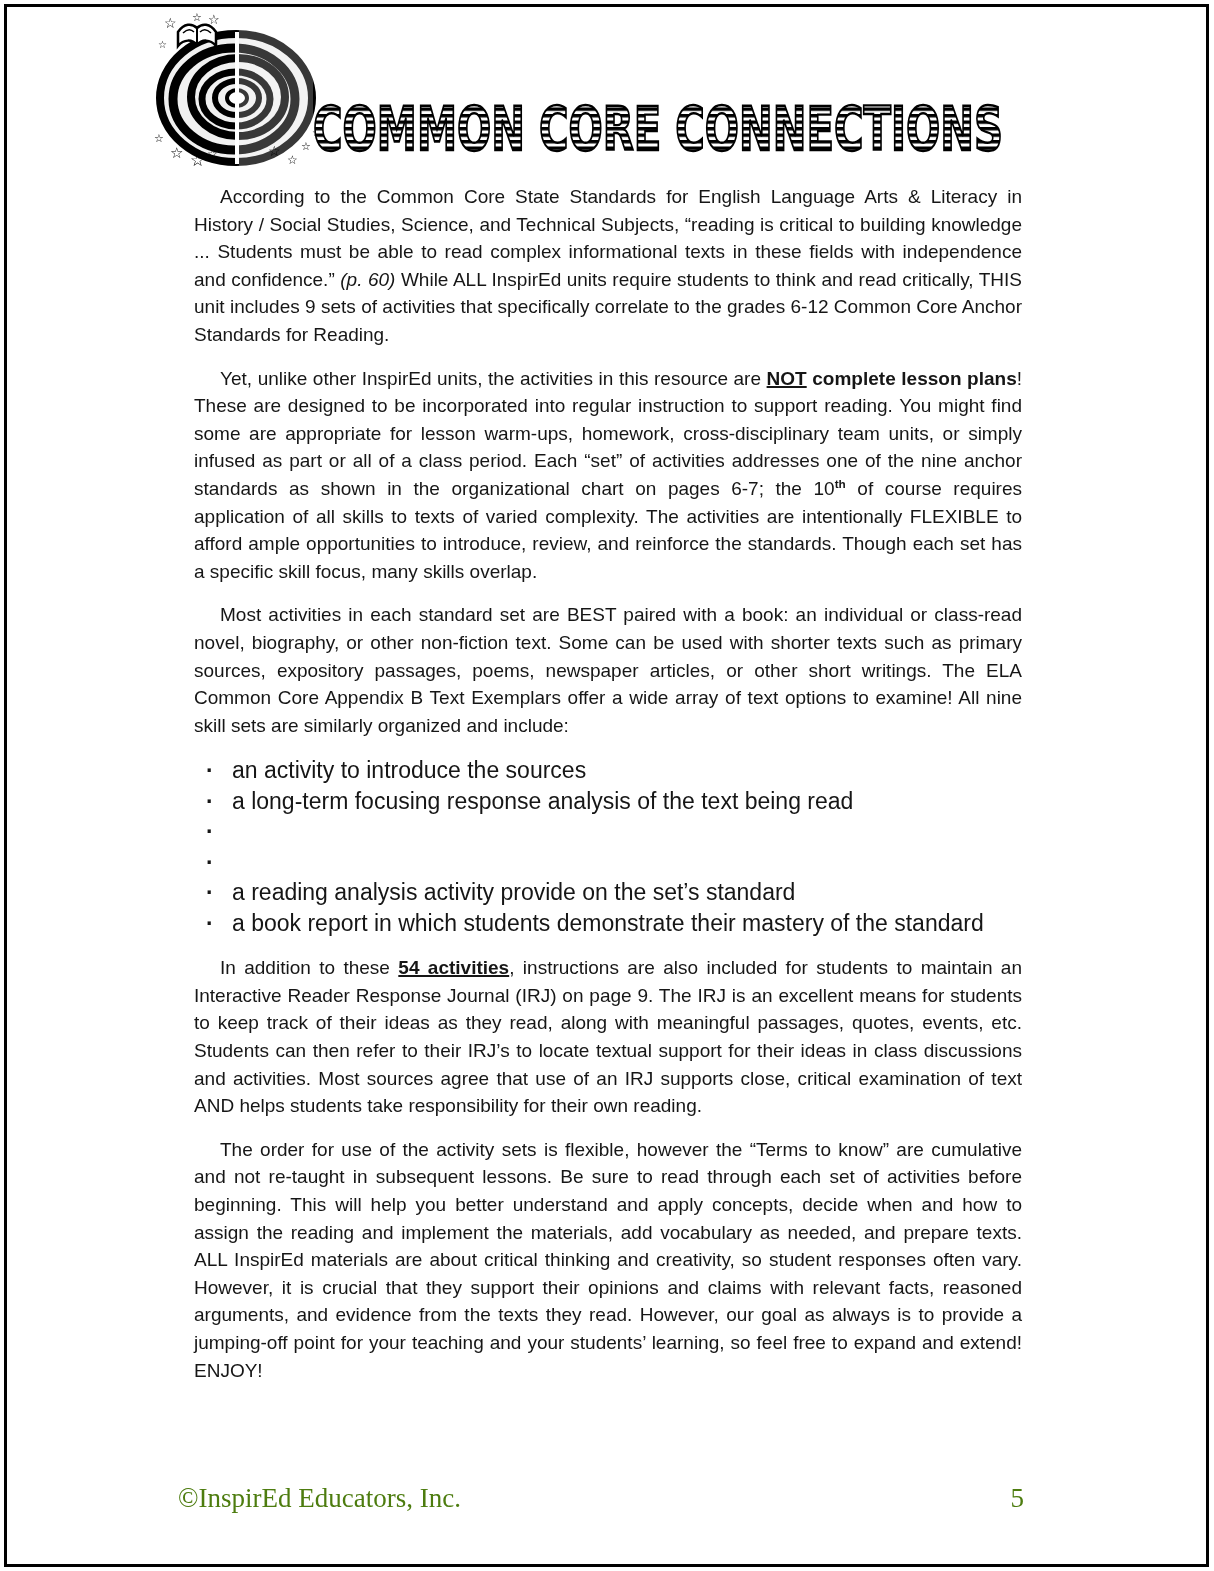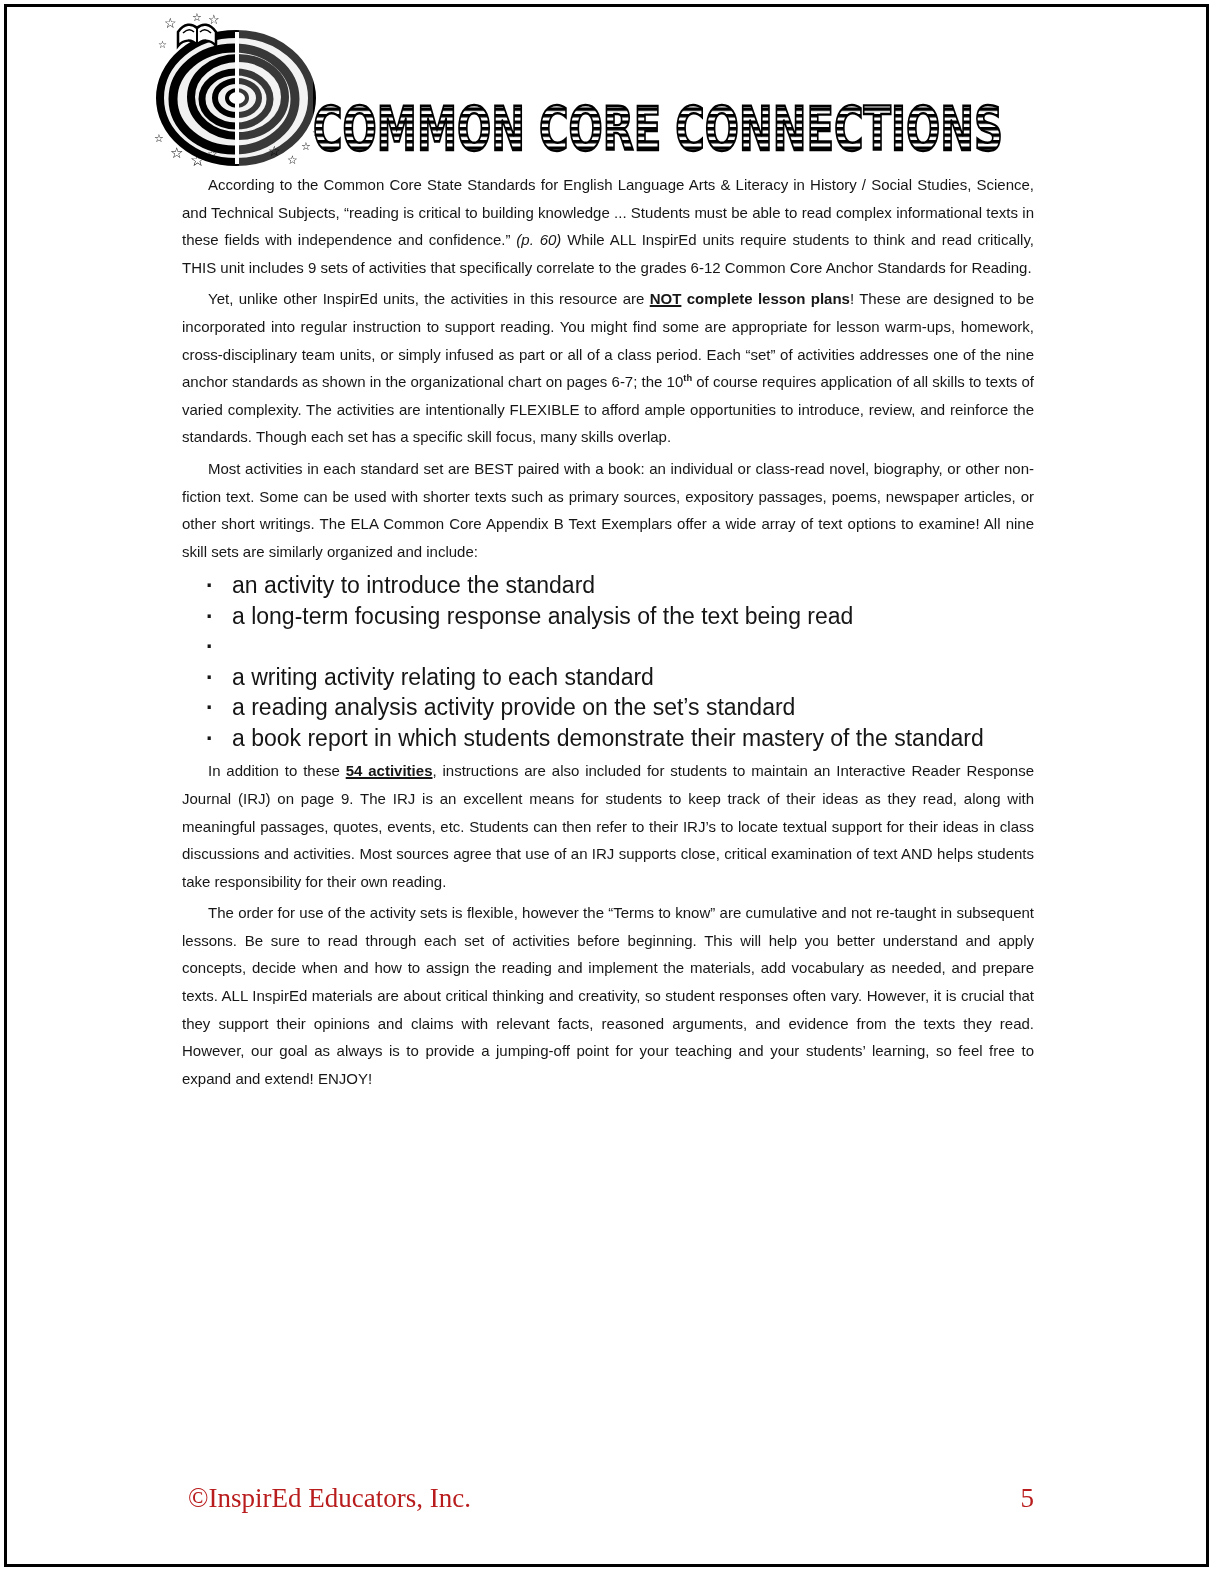--- a/index.html
+++ b/index.html
@@ -3,28 +3,28 @@
 <meta charset="utf-8">
 <style>
   html,body{margin:0;padding:0;background:#fff;}
   .page{position:relative;width:1214px;height:1571px;background:#fff;overflow:hidden;
         font-family:"Liberation Sans", sans-serif;color:#161616;}
   .frame{position:absolute;left:4px;top:4px;right:5px;bottom:4px;border:3px solid #000;pointer-events:none;}
   .header{position:absolute;left:150px;top:10px;width:910px;height:160px;}
   .logo{position:absolute;left:0;top:2px;}
   .title-svg{position:absolute;left:158px;top:78px;}
   .content{position:absolute;left:178px;top:167px;width:860px;}
-  p.para{margin:4px;text-align:justify;text-indent:26px;font-size:15px;line-height:27.6px;}
+  p.para{margin:16px;text-align:justify;text-indent:26px;font-size:19px;line-height:27.6px;}
   p.para sup{font-size:0.62em;line-height:0;font-weight:bold;}
   ul.bullets{list-style:none;margin:5px 0 3px 0;padding:0 0 0 28px;}
   ul.bullets li{display:flex;align-items:baseline;font-size:23px;line-height:30.5px;}
   ul.bullets .dot{flex:0 0 26px;font-weight:700;}
-  .footer{position:absolute;left:188px;top:1483px;width:860px;display:flex;
+  .footer{position:absolute;left:178px;top:1483px;width:860px;display:flex;
           justify-content:space-between;align-items:baseline;
-          font-family:"Liberation Serif", serif;font-size:27px;color:#b91c1c;}
+          font-family:"Liberation Serif", serif;font-size:27px;color:#4d7c0f;}
   .page-num{margin-right:14px;}
 </style>
 </head>
 <body>
 
 <div class="page">
   <div class="frame"></div>
 
   <div class="header">
     <svg class="logo" width="180" height="158" viewBox="0 0 180 158">
@@ -71,32 +71,31 @@
   </div>
 
   <main class="content">
     <p class="para"><span>According to the Common Core State Standards for English Language Arts &amp; Literacy in History / Social Studies, Science, and Technical Subjects, “reading is critical to building knowledge ... Students must be able to read complex informational texts in these fields with independence and confidence.” </span><span style="font-style: italic;">(p. 60)</span><span> While ALL InspirEd units require students to think and read critically, THIS unit includes 9 sets of activities that specifically correlate to the grades 6-12 Common Core Anchor Standards for Reading.</span></p>
     <p class="para"><span>Yet, unlike other InspirEd units, the activities in this resource are </span><span style="font-weight: 700; text-decoration: underline 2px;">NOT</span><span> </span><span style="font-weight: 700;">complete lesson plans</span><span>! These are designed to be incorporated into regular instruction to support reading. You might find some are appropriate for lesson warm-ups, homework, cross-disciplinary team units, or simply infused as part or all of a class period. Each “set” of activities addresses one of the nine anchor standards as shown in the organizational chart on pages 6-7; the 10</span><sup>th</sup><span> of course requires application of all skills to texts of varied complexity. The activities are intentionally FLEXIBLE to afford ample opportunities to introduce, review, and reinforce the standards. Though each set has a specific skill focus, many skills overlap.</span></p>
     <p class="para"><span>Most activities in each standard set are BEST paired with a book: an individual or class-read novel, biography, or other non-fiction text. Some can be used with shorter texts such as primary sources, expository passages, poems, newspaper articles, or other short writings. The ELA Common Core Appendix B Text Exemplars offer a wide array of text options to examine! All nine skill sets are similarly organized and include:</span></p>
 
     <ul class="bullets">
       <li>
           <span class="dot">·</span>
-          <span>an activity to introduce the standard</span>
+          <span>an activity to introduce the sources</span>
         </li>
       <li>
           <span class="dot">·</span>
           <span>a long-term focusing response analysis of the text being read</span>
         </li>
       <li>
           <span class="dot">·</span>
         </li>
       <li>
           <span class="dot">·</span>
-          <span>a writing activity relating to each standard</span>
         </li>
       <li>
           <span class="dot">·</span>
           <span>a reading analysis activity provide on the set’s standard</span>
         </li>
       <li>
           <span class="dot">·</span>
           <span>a book report in which students demonstrate their mastery of the standard</span>
         </li>
     </ul>

